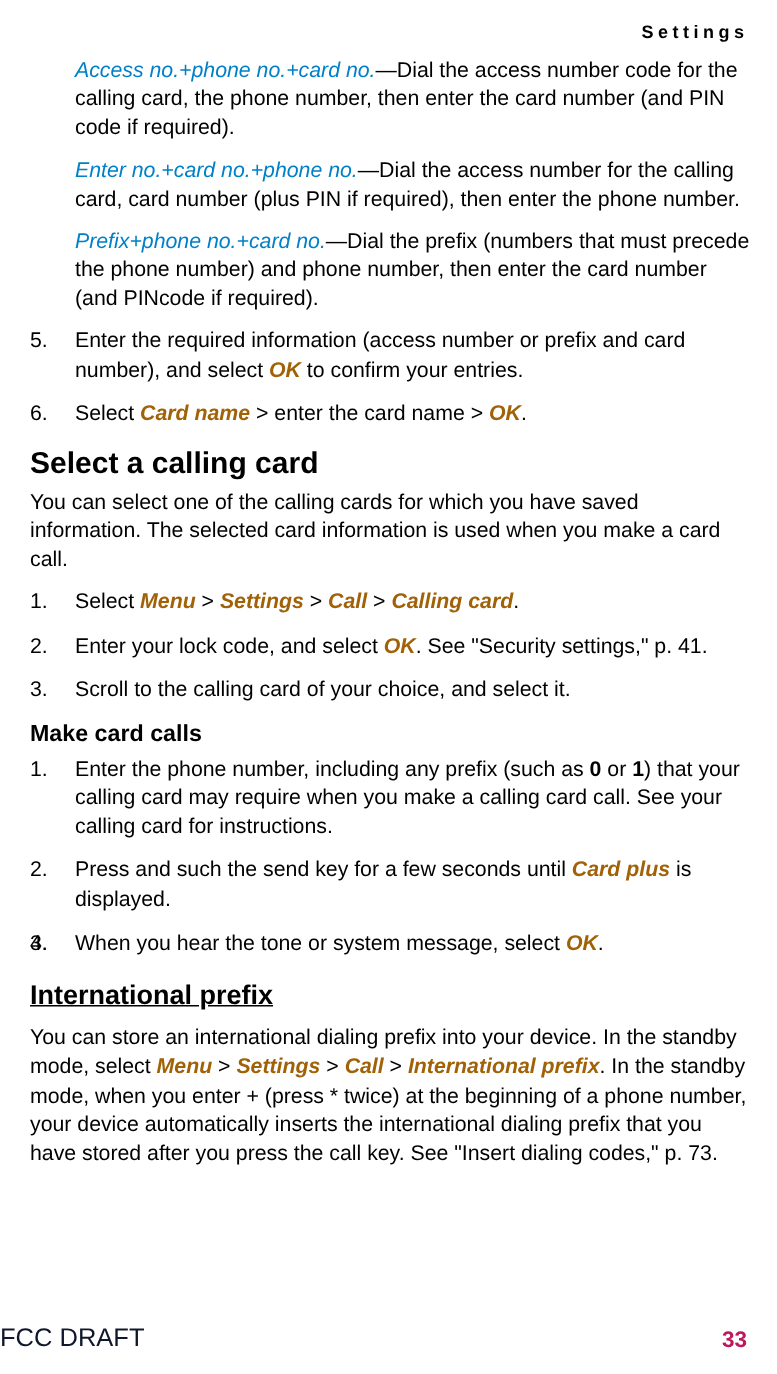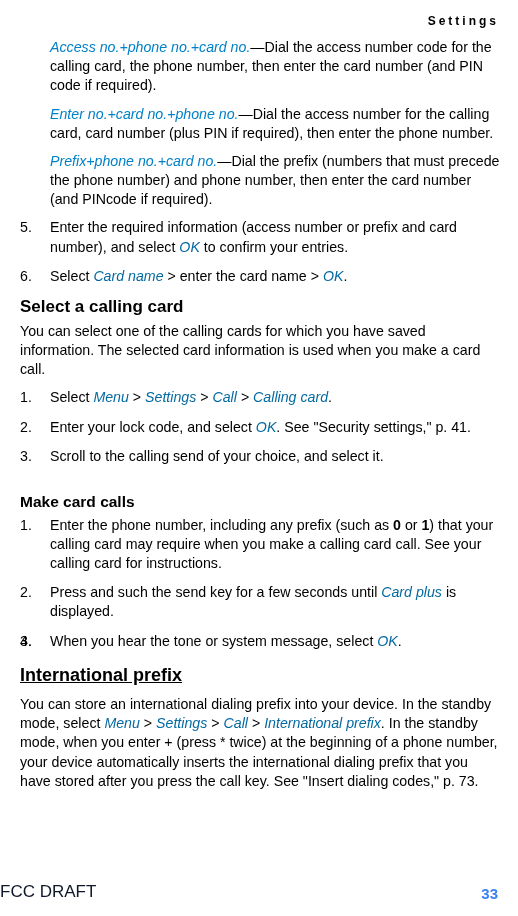--- a/index.html
+++ b/index.html
@@ -17,43 +17,43 @@
       font-weight: bold;
       letter-spacing: 3px;
       font-size: 12px;
       margin-bottom: 10px;
       padding-right: 1px;
     }
     .body-section { font-size: 14.2px; line-height: 1.35; }
     .para { margin-bottom: 9px; }
     .indent { padding-left: 30px; }
     .term { color: #0080c8; font-style: italic; }
-    .link { color: #0369a1; font-style: italic; }
+    .link { color: #a16207; font-style: italic; font-weight: bold; }
     ol { list-style: none; }
     ol li { margin-bottom: 10px; padding-left: 30px; position: relative; }
     ol li .num { position: absolute; left: 0; }
-    .h2 { font-weight: bold; font-size: 17px; margin-top: 4px; margin-bottom: 3px; }
-    .h3 { font-weight: bold; font-size: 15.5px; margin-top: 26px; margin-bottom: 3px; }
+    .h2 { font-weight: bold; font-size: 20px; margin-top: 4px; margin-bottom: 3px; }
+    .h3 { font-weight: bold; font-size: 15.5px; margin-top: 10px; margin-bottom: 3px; }
     .h-underline { text-decoration: underline; font-size: 18px; font-weight: bold; margin-top: 12px; margin-bottom: 8px; }
     .footer {
       position: absolute;
       bottom: 14px;
       left: 0;
       width: 100%;
       text-align: left;
       font-size: 17px;
       color: #0f172a;
       font-family: Arial, sans-serif;
     }
     .page-num {
       position: absolute;
       bottom: 14px;
       right: 20px;
       font-size: 15px;
-      color: #3b82f6;
+      color: #be185d;
       font-weight: bold;
     }
   </style>
 </head>
 <body>
 
 <div class="header-title">Settings</div>
 
 <div class="body-section">
 
@@ -84,21 +84,21 @@
     <li>
       <span class="num">1.</span>
       <span>Select </span><span class="link">Menu</span><span> &gt; </span><span class="link">Settings</span><span> &gt; </span><span class="link">Call</span><span> &gt; </span><span class="link">Calling card</span><span>.</span>
     </li>
     <li>
       <span class="num">2.</span>
       <span>Enter your lock code, and select </span><span class="link">OK</span><span>. See "Security settings," p. 41.</span>
     </li>
     <li>
       <span class="num">3.</span>
-      <span>Scroll to the calling send of your choice, and select it.</span>
+      <span>Scroll to the calling card of your choice, and select it.</span>
     </li>
   </ol>
 
   <div class="h3">Make card calls</div>
   <ol>
     <li>
       <span class="num">1.</span>
       <span>Enter the phone number, including any prefix (such as </span><b>0</b><span> or </span><b>1</b><span>) that your calling card may require when you make a calling card call. See your calling card for instructions.</span>
     </li>
     <li>

